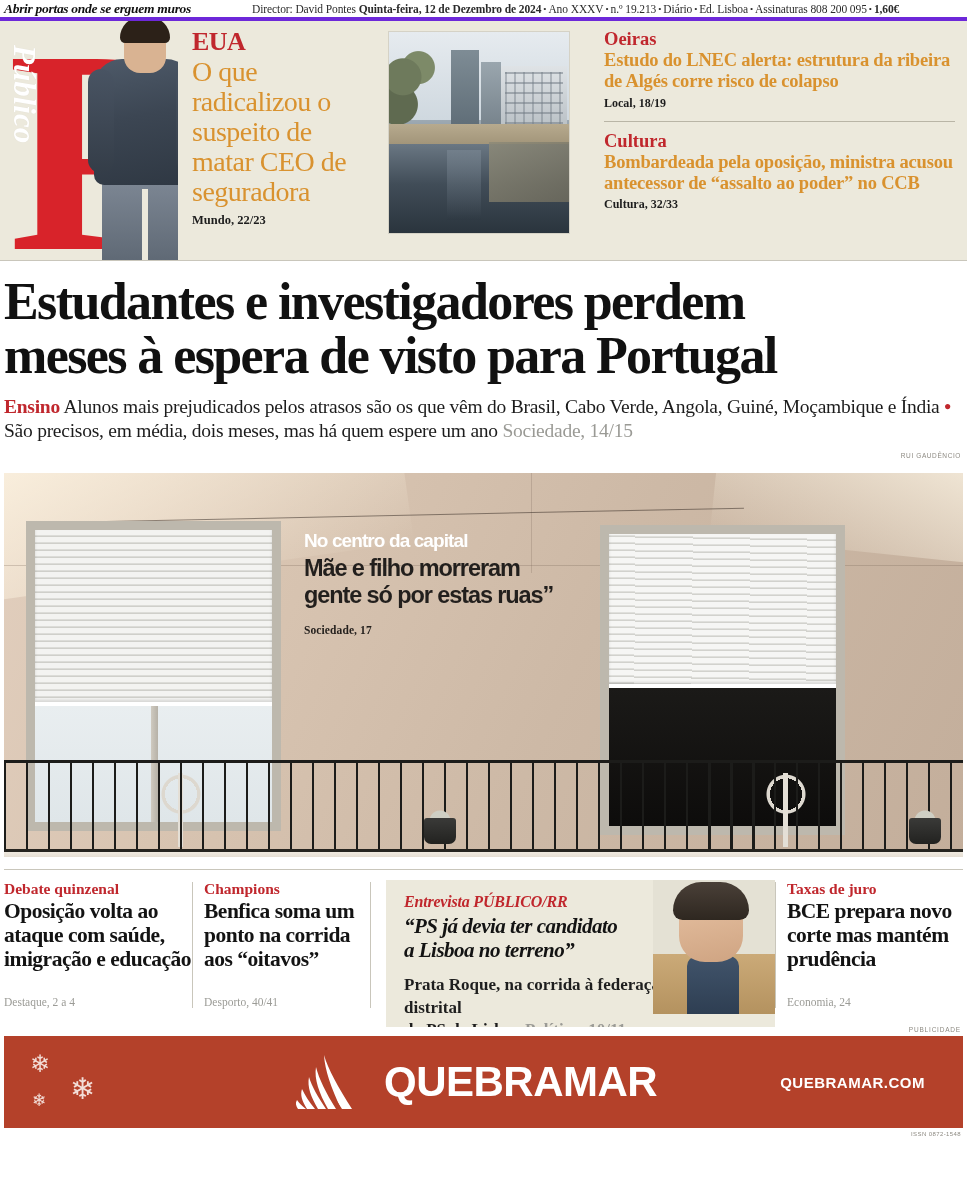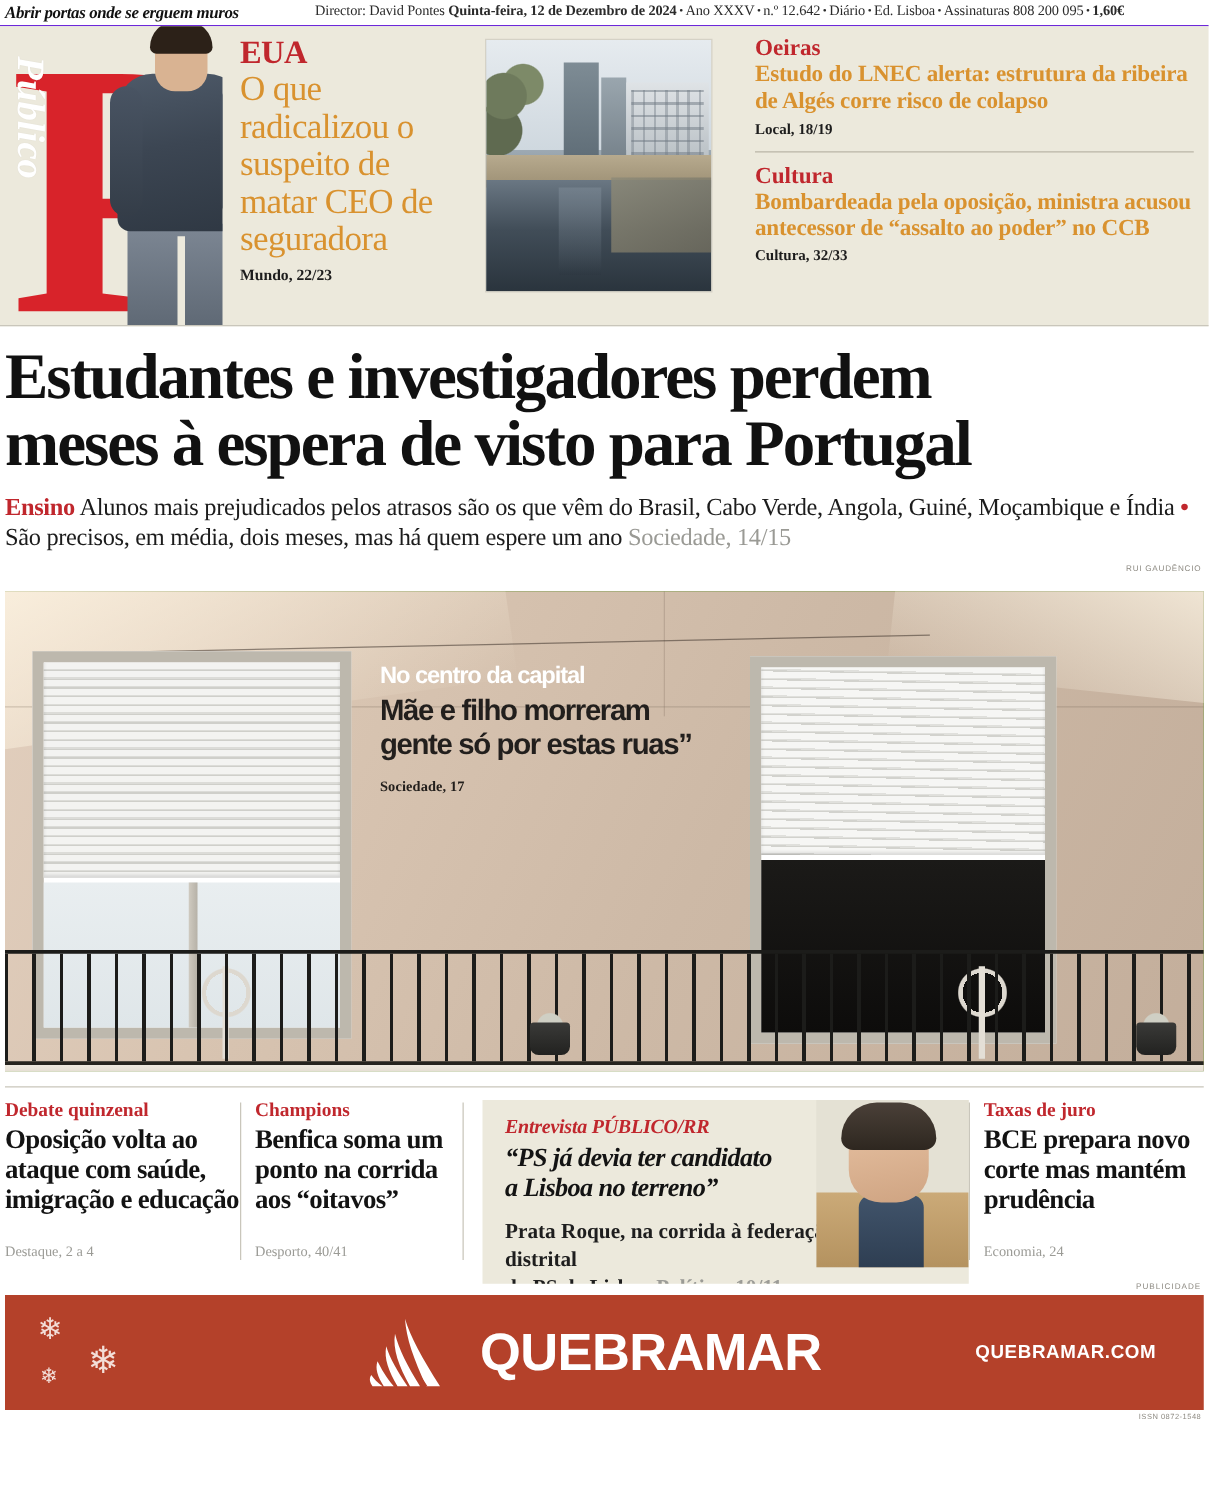--- a/index.html
+++ b/index.html
@@ -10,21 +10,21 @@
     font-family: "Liberation Serif", serif;
     color: #1a1a1a;
     overflow: hidden;
   }
   .page { position: relative; width: 967px; height: 1188px; background:#fff; }
 
   
   .masthead-strip {
     position: relative; height: 21px;
     display: flex; align-items: center;
-    border-bottom: 1px solid #6d28d9;
+    border-bottom: 4px solid #6d28d9;
     background: #fff;
     overflow: hidden;
   }
   .tagline {
     font-family: "Liberation Serif", serif;
     font-style: italic; font-weight: bold;
     font-size: 13.5px; letter-spacing: -0.3px;
     padding-left: 4px; white-space: nowrap;
     color:#111;
   }
@@ -396,21 +396,21 @@
 </style>
 </head>
 <body>
 
 <div class="page">
 
   <div class="masthead-strip">
     <div class="tagline">Abrir portas onde se erguem muros</div>
     <div class="masthead-info">
       <span>Director: David Pontes</span>
-      <b>Quinta-feira, 12 de Dezembro de 2024</b><span class="sep">•</span><span>Ano XXXV</span><span class="sep">•</span><span>n.º 12.642</span><span class="sep">•</span><span>Diário</span><span class="sep">•</span><span>Ed. Lisboa</span><span class="sep">•</span><span>Assinaturas 808 200 095</span><span class="sep">•</span><b>1,60€</b>
+      <b>Quinta-feira, 12 de Dezembro de 2024</b><span class="sep">•</span><span>Ano XXXV</span><span class="sep">•</span><span>n.º 19.213</span><span class="sep">•</span><span>Diário</span><span class="sep">•</span><span>Ed. Lisboa</span><span class="sep">•</span><span>Assinaturas 808 200 095</span><span class="sep">•</span><b>1,60€</b>
     </div>
   </div>
 
   <div class="topblock">
 
     <div class="logo-wrap">
       <div class="logo-P">P</div>
       <div class="logo-word">Público</div>
       <div class="person-photo">
         <div class="person-legs"></div>

